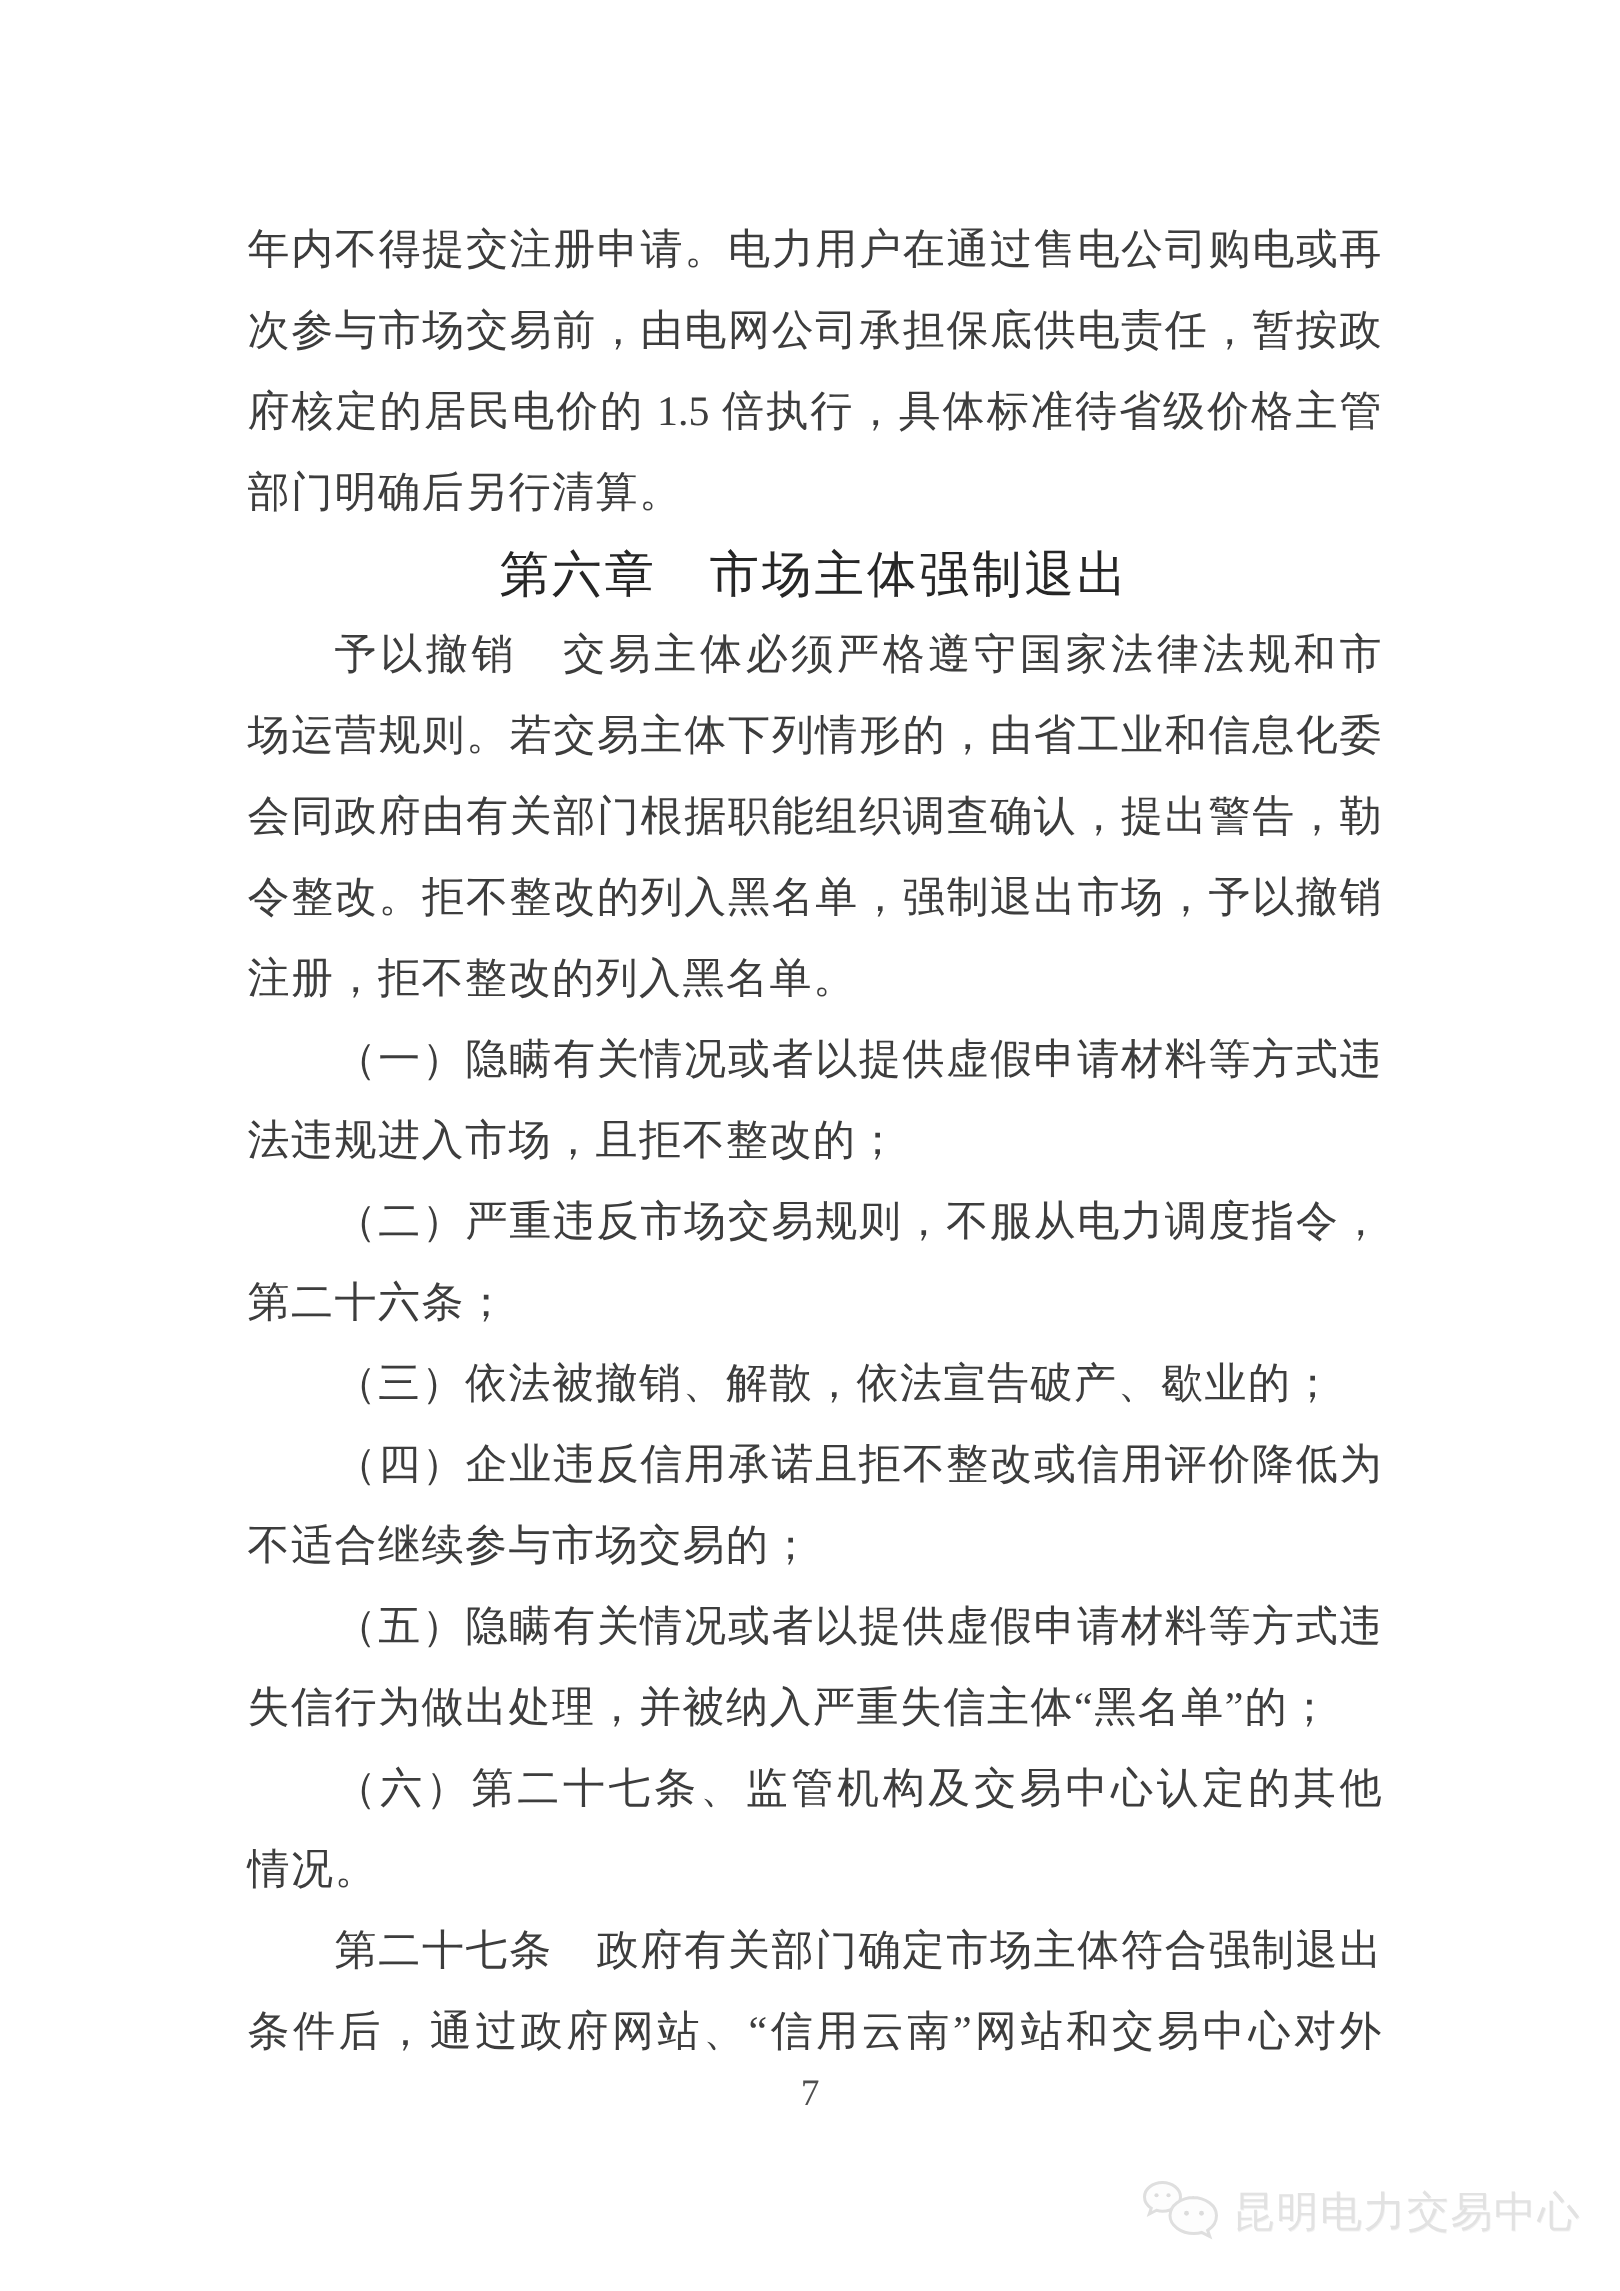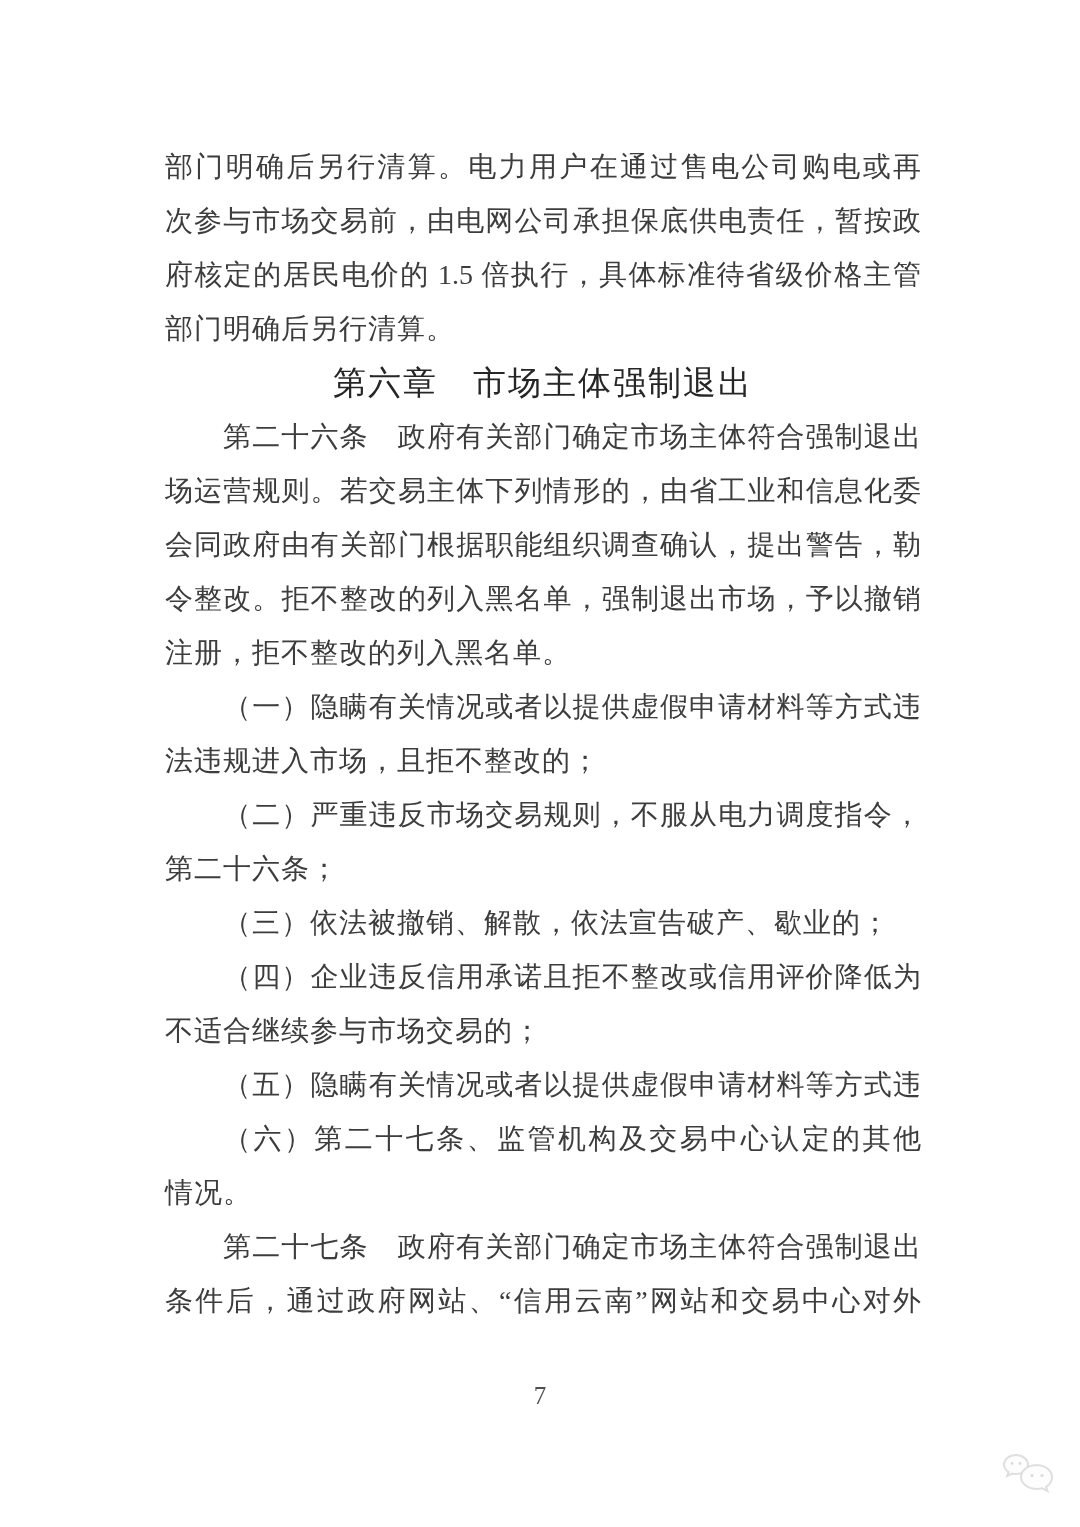--- a/index.html
+++ b/index.html
@@ -58,38 +58,39 @@
     letter-spacing: 1px;
     font-family: "Liberation Sans", sans-serif;
     text-shadow: 0.5px 0.5px 0 #f2f2f2;
   }
   .watermark svg { display: block; }
 </style>
 </head>
 <body>
 
 <div class="content">
-    <div class="line just">部门明确后另行清算。电力用户在通过售电公司购电或再</div>
+    <div class="line just">年内不得提交注册申请。电力用户在通过售电公司购电或再</div>
     <div class="line just">次参与市场交易前，由电网公司承担保底供电责任，暂按政</div>
     <div class="line just">府核定的居民电价的 1.5 倍执行，具体标准待省级价格主管</div>
     <div class="line">部门明确后另行清算。</div>
     <div class="line heading">第六章　市场主体强制退出</div>
-    <div class="line just ind">第二十六条　政府有关部门确定市场主体符合强制退出</div>
+    <div class="line just ind">予以撤销　交易主体必须严格遵守国家法律法规和市</div>
     <div class="line just">场运营规则。若交易主体下列情形的，由省工业和信息化委</div>
     <div class="line just">会同政府由有关部门根据职能组织调查确认，提出警告，勒</div>
     <div class="line just">令整改。拒不整改的列入黑名单，强制退出市场，予以撤销</div>
     <div class="line">注册，拒不整改的列入黑名单。</div>
     <div class="line just ind">（一）隐瞒有关情况或者以提供虚假申请材料等方式违</div>
     <div class="line">法违规进入市场，且拒不整改的；</div>
     <div class="line just ind">（二）严重违反市场交易规则，不服从电力调度指令，</div>
     <div class="line">第二十六条；</div>
     <div class="line ind">（三）依法被撤销、解散，依法宣告破产、歇业的；</div>
     <div class="line just ind">（四）企业违反信用承诺且拒不整改或信用评价降低为</div>
     <div class="line">不适合继续参与市场交易的；</div>
     <div class="line just ind">（五）隐瞒有关情况或者以提供虚假申请材料等方式违</div>
+    <div class="line">失信行为做出处理，并被纳入严重失信主体“黑名单”的；</div>
     <div class="line just ind">（六）第二十七条、监管机构及交易中心认定的其他</div>
     <div class="line">情况。</div>
     <div class="line just ind">第二十七条　政府有关部门确定市场主体符合强制退出</div>
     <div class="line just">条件后，通过政府网站、“信用云南”网站和交易中心对外</div>
   </div>
 
 <div class="page-number">7</div>
 
 <div class="watermark">
   <span>
@@ -99,13 +100,14 @@
         <path d="M35 13 c-8.8 0 -16 5.4 -16 12 0 6.6 7.2 12 16 12 1.8 0 3.5 -0.2 5.1 -0.7 L45.5 39 l-1.4 -4.1 c3.6 -2.2 5.9 -5.7 5.9 -9.9 0 -6.6 -7.2 -12 -16 -12 Z"></path>
       </g>
       <g fill="#dcdcdc" stroke="none">
         <circle cx="10" cy="11.5" r="1.4"></circle>
         <circle cx="18" cy="11.5" r="1.4"></circle>
         <circle cx="30" cy="23.5" r="1.6"></circle>
         <circle cx="40" cy="23.5" r="1.6"></circle>
       </g>
     </svg>
   </span>
+  <span>昆明电力交易中心</span>
 </div>
 
 </body></html>

